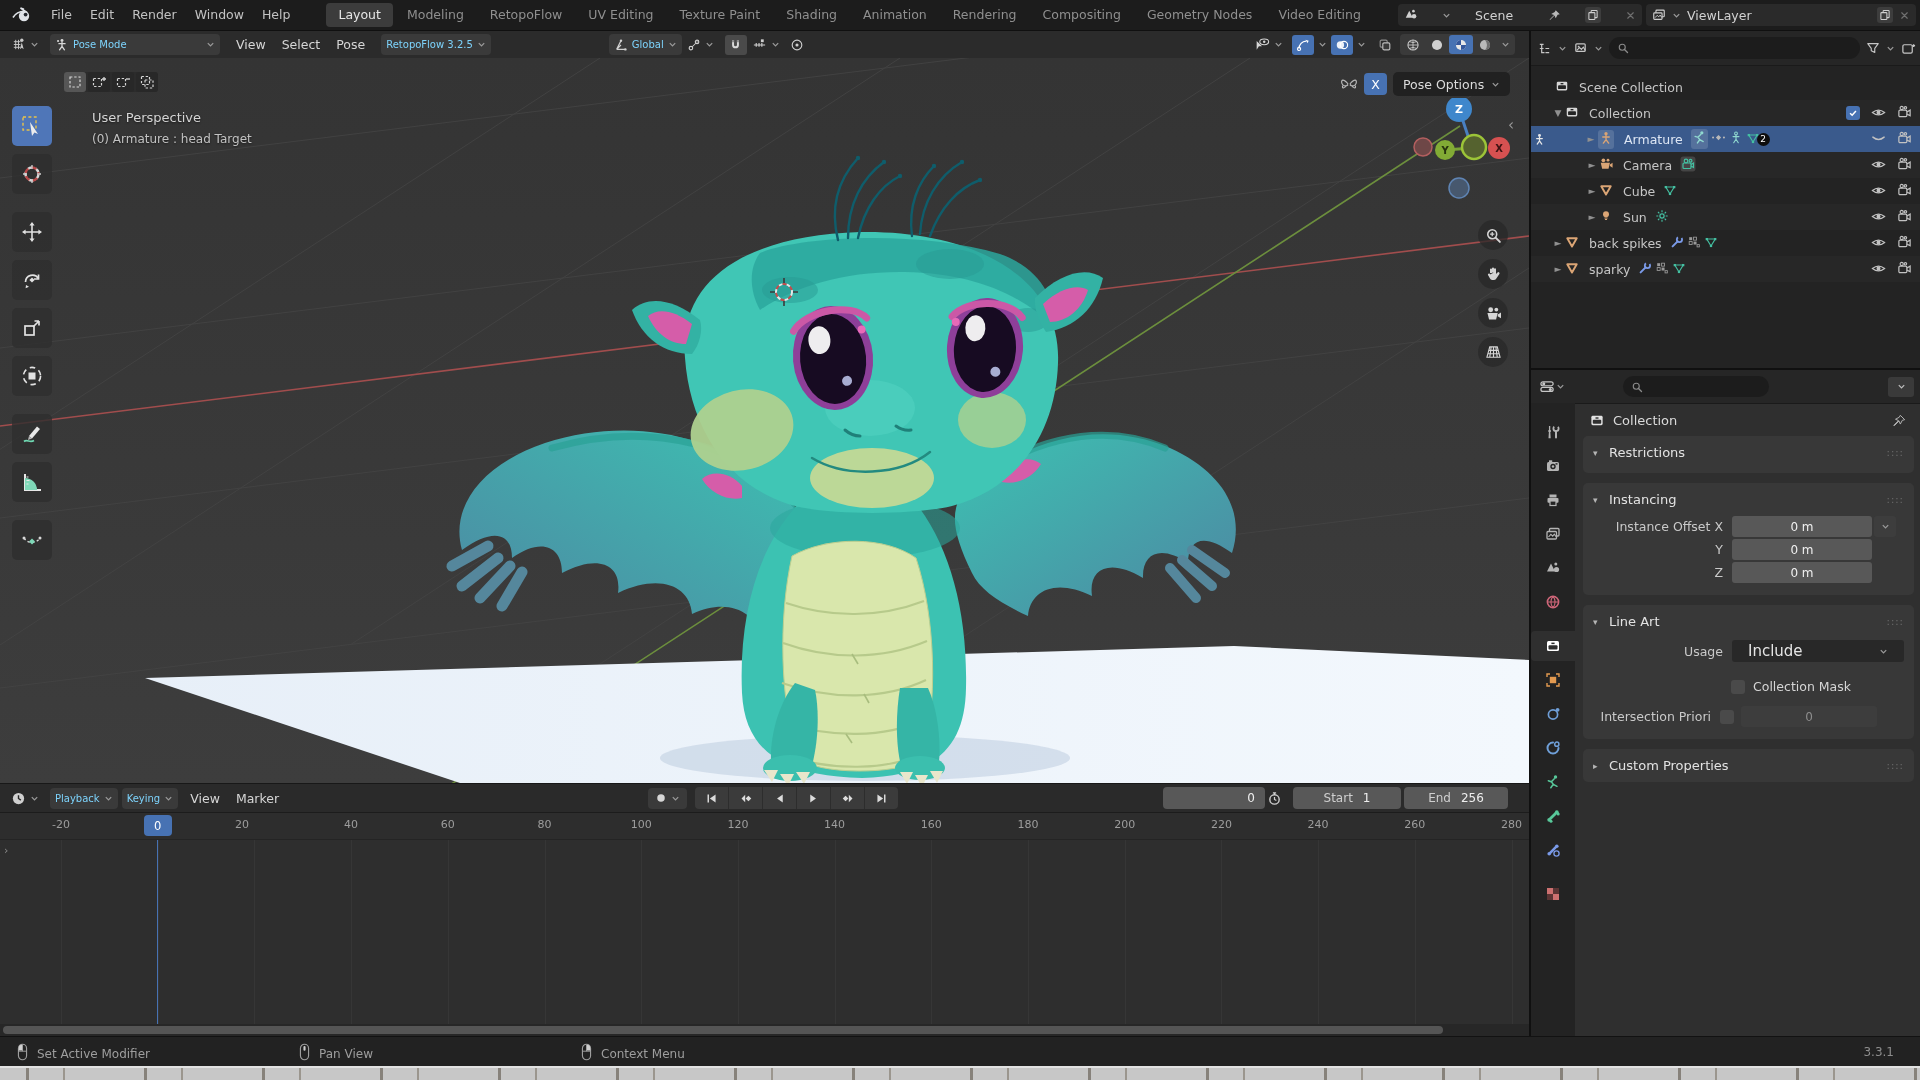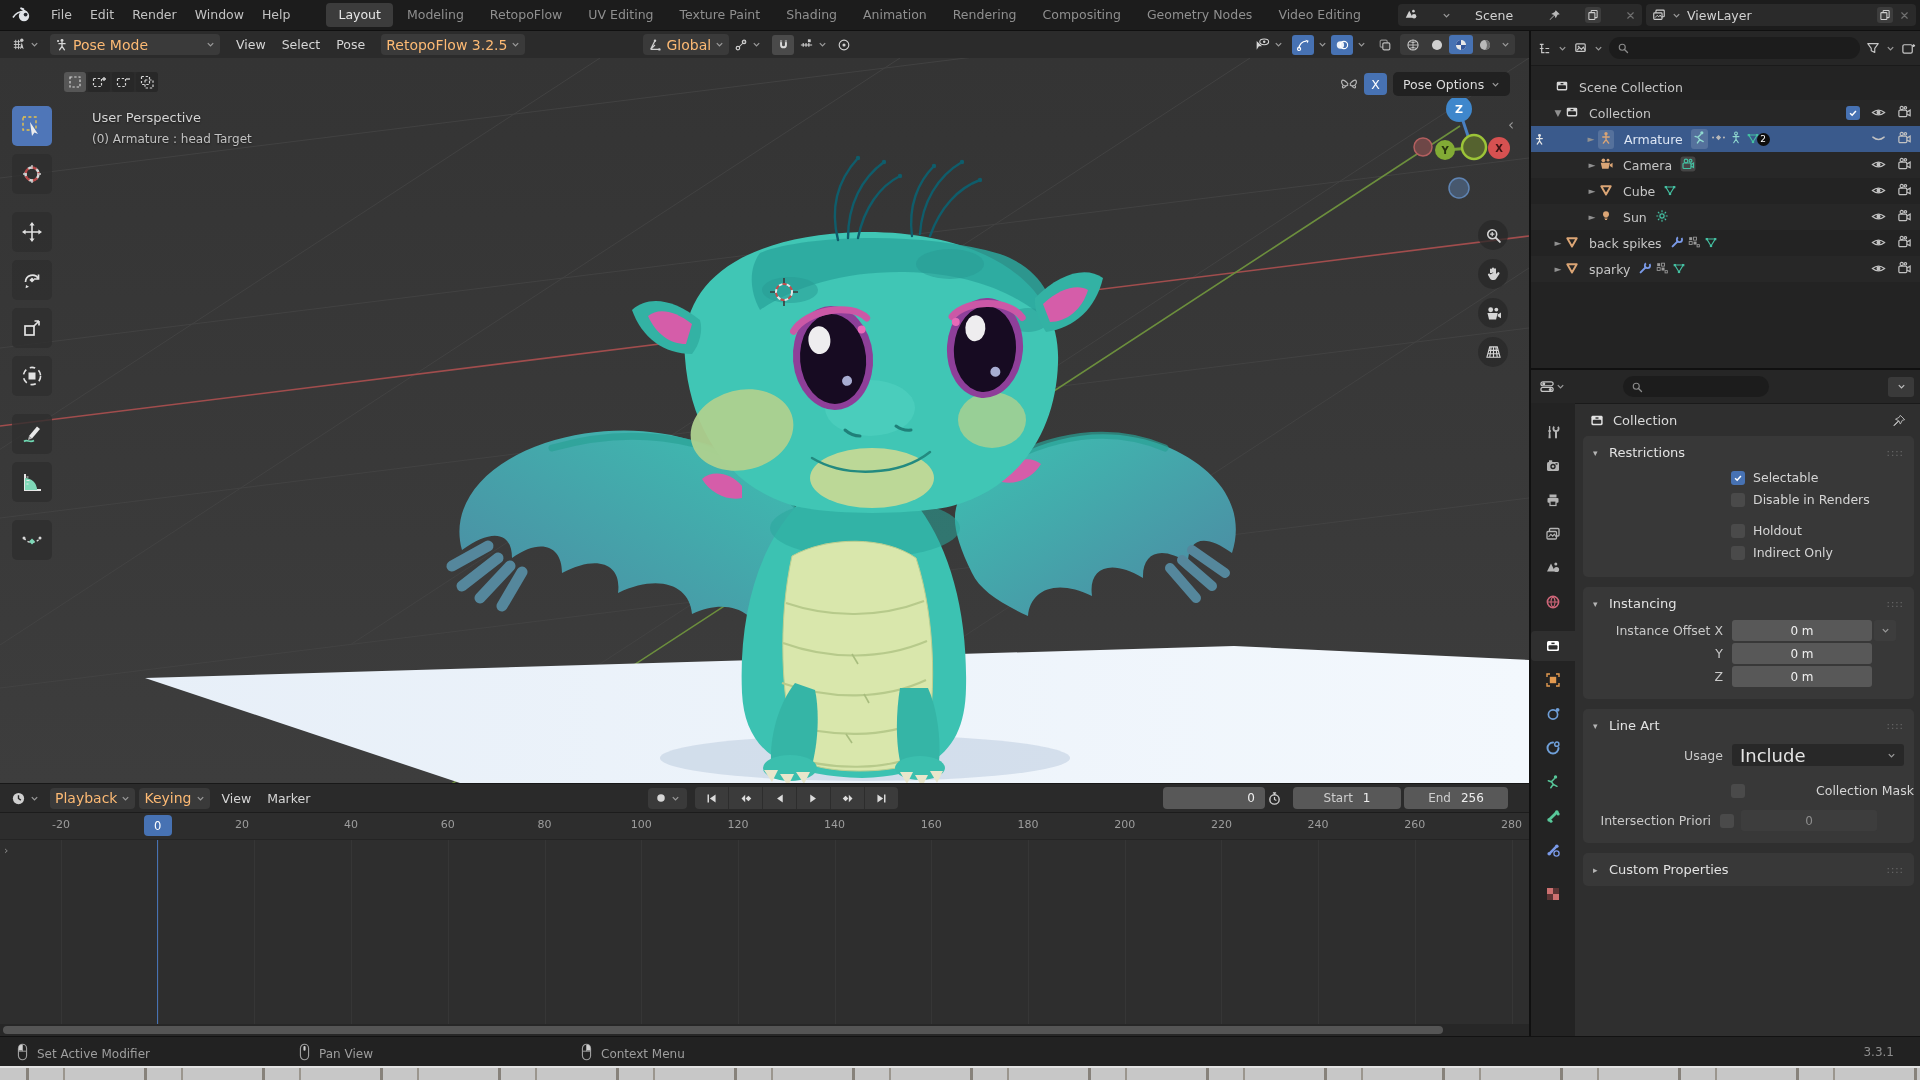--- a/index.html
+++ b/index.html
@@ -19,21 +19,21 @@
   .ws-tab{padding:0 12px;height:24px;line-height:24px;font-size:12.5px;color:#8f8f8f;border-radius:4px;margin:0 1px;}
   .ws-tab.active{background:#3c3c3c;color:#e6e6e6;}
   .tb-widget{position:absolute;top:4px;height:22px;background:#2a2a2a;border-radius:4px;display:flex;align-items:center;font-size:12.5px;color:#d2d2d2;padding:0 6px;gap:6px;}
   .tb-widget .dim{color:#6f6f6f;}
 
   
   #vp-header{left:0;top:31px;width:1529px;height:27px;background:#2b2b2b;display:flex;align-items:center;border-bottom:1px solid #1a1a1a;}
   .hdr-btn{display:flex;align-items:center;gap:4px;padding:0 5px;height:21px;border-radius:4px;color:#cfcfcf;}
   .hdr-pill{background:#3a3a3a;}
   .hdr-menu{padding:0 8px;font-size:12.5px;color:#d6d6d6;}
-  .hdr-txt{font-size:14px;color:#fdba74;}
+  .hdr-txt{font-size:10px;color:#7dd3fc;}
   .tgl{width:22px;height:20px;border-radius:3px;display:flex;align-items:center;justify-content:center;color:#c6c6c6;}
   .tgl.on{background:#4772b3;color:#fff;}
   .shade-group{display:flex;align-items:center;background:#3a3a3a;border-radius:4px;height:21px;padding:0 1px;}
   .shade-seg{width:24px;height:19px;display:flex;align-items:center;justify-content:center;border-radius:3px;color:#c9c9c9;}
   .shade-seg.on{background:#4772b3;color:#fff;}
 
   
   #viewport{left:0;top:58px;width:1529px;height:725px;background:linear-gradient(#343434,#3d3d3d);overflow:hidden;}
   #vp-overlay-text{left:92px;top:52px;font-size:13px;color:#d4d4d4;text-shadow:0 1px 2px rgba(0,0,0,.5);}
   #vp-overlay-text .l2{font-size:12px;color:#c2c2c2;margin-top:7px;}
@@ -80,21 +80,21 @@
   .panel{background:#383838;border-radius:5px;margin:0 8px 10px 8px;padding:6px 0 10px 0;}
   .panel-hdr{display:flex;align-items:center;gap:6px;padding:3px 10px;font-size:13px;color:#e2e2e2;}
   .panel-hdr .grip{margin-left:auto;color:#6d6d6d;font-size:10px;letter-spacing:1px;}
   .caret{color:#b5b5b5;font-size:9px;width:10px;}
   .chk-row{display:flex;align-items:center;gap:8px;margin:7px 0 7px 148px;font-size:12.5px;color:#d5d5d5;}
   .field-row{display:flex;align-items:center;margin:2px 10px 2px 0;}
   .field-label{width:140px;text-align:right;font-size:12.5px;color:#c9c9c9;padding-right:9px;flex:none;}
   .field-label.dim{color:#8a8a8a;}
   .val{height:21px;background:#585858;border-radius:3px;color:#f0f0f0;font-size:12px;display:flex;align-items:center;justify-content:center;}
   .val.dis{background:#3d3d3d;color:#8d8d8d;}
-  .drop{height:22px;background:#282828;border-radius:3px;color:#e4e4e4;font-size:18px;display:flex;align-items:center;padding:0 8px;}
+  .drop{height:22px;background:#282828;border-radius:3px;color:#e4e4e4;font-size:15px;display:flex;align-items:center;padding:0 16px;}
   .drop .ar{margin-left:auto;color:#9a9a9a;}
   .masks-grid{display:grid;grid-template-columns:repeat(4,1fr);gap:1px;width:172px;}
   .masks-grid div{height:24px;background:#353535;border:1px solid #2b2b2b;}
 
   
   #timeline{left:0;top:783px;width:1529px;height:252px;background:#303030;border-top:1px solid #181818;}
   #tl-header{height:28px;background:#2a2a2a;display:flex;align-items:center;border-bottom:1px solid #1c1c1c;}
   #tl-ruler{position:relative;height:26px;background:#2d2d2d;border-bottom:1px solid #242424;}
   .tick{position:absolute;top:5px;transform:translateX(-50%);font-size:11px;color:#9d9d9d;}
   #playhead-pill{position:absolute;top:2px;width:28px;height:21px;background:#4772b3;border-radius:4px;color:#fff;font-size:11.5px;display:flex;align-items:center;justify-content:center;transform:translateX(-50%);}
@@ -1285,42 +1285,20 @@
           </svg>
         </span>
     </div>
 
     <div class="panel">
       <div class="panel-hdr">
         <span class="caret">▾</span>
         <span>Restrictions</span>
         <span class="grip">::::</span>
       </div>
-      <div id="restr-rows">
-          <div class="chk-row">
-            <span class="chk">
-              <svg width="10" height="10" viewBox="0 0 12 12">
-                <path d="M2.5 6.2 L5 8.7 L9.5 3.5" fill="none" stroke="#fff" stroke-width="1.8"></path>
-              </svg>
-            </span>
-            <span>Selectable</span>
-          </div>
-          <div class="chk-row">
-            <span class="chk off"></span>
-            <span>Disable in Renders</span>
-          </div>
-          <div class="chk-row" style="margin-top: 16px;">
-            <span class="chk off"></span>
-            <span>Holdout</span>
-          </div>
-          <div class="chk-row">
-            <span class="chk off"></span>
-            <span>Indirect Only</span>
-          </div>
-        </div>
     </div>
 
     <div class="panel">
       <div class="panel-hdr">
         <span class="caret">▾</span>
         <span>Instancing</span>
         <span class="grip">::::</span>
       </div>
       <div id="inst-rows" style="margin-top:6px;">
           <div class="field-row">
@@ -1353,21 +1331,21 @@
         <span class="field-label">Usage</span>
         <div class="drop" style="width:168px;">
           <span>Include</span>
           <span class="ar ic">
               <svg width="9" height="9" viewBox="0 0 10 10">
                 <path d="M2 3.5 L5 6.5 L8 3.5" fill="none" stroke="#9a9a9a" stroke-width="1.4"></path>
               </svg>
             </span>
         </div>
       </div>
-      <div class="chk-row" style="margin-top:17px;justify-content:space-between;">
+      <div class="chk-row" style="margin-top:17px;">
         <span class="chk off"></span>
         <span>Collection Mask</span>
       </div>
       <div class="field-row" style="margin-top:12px;">
         <span class="field-label" style="width:128px;">Intersection Priori</span>
         <span class="chk off" style="margin-right:7px;"></span>
         <div class="val dis" style="width:136px;">0</div>
       </div>
     </div>
 

